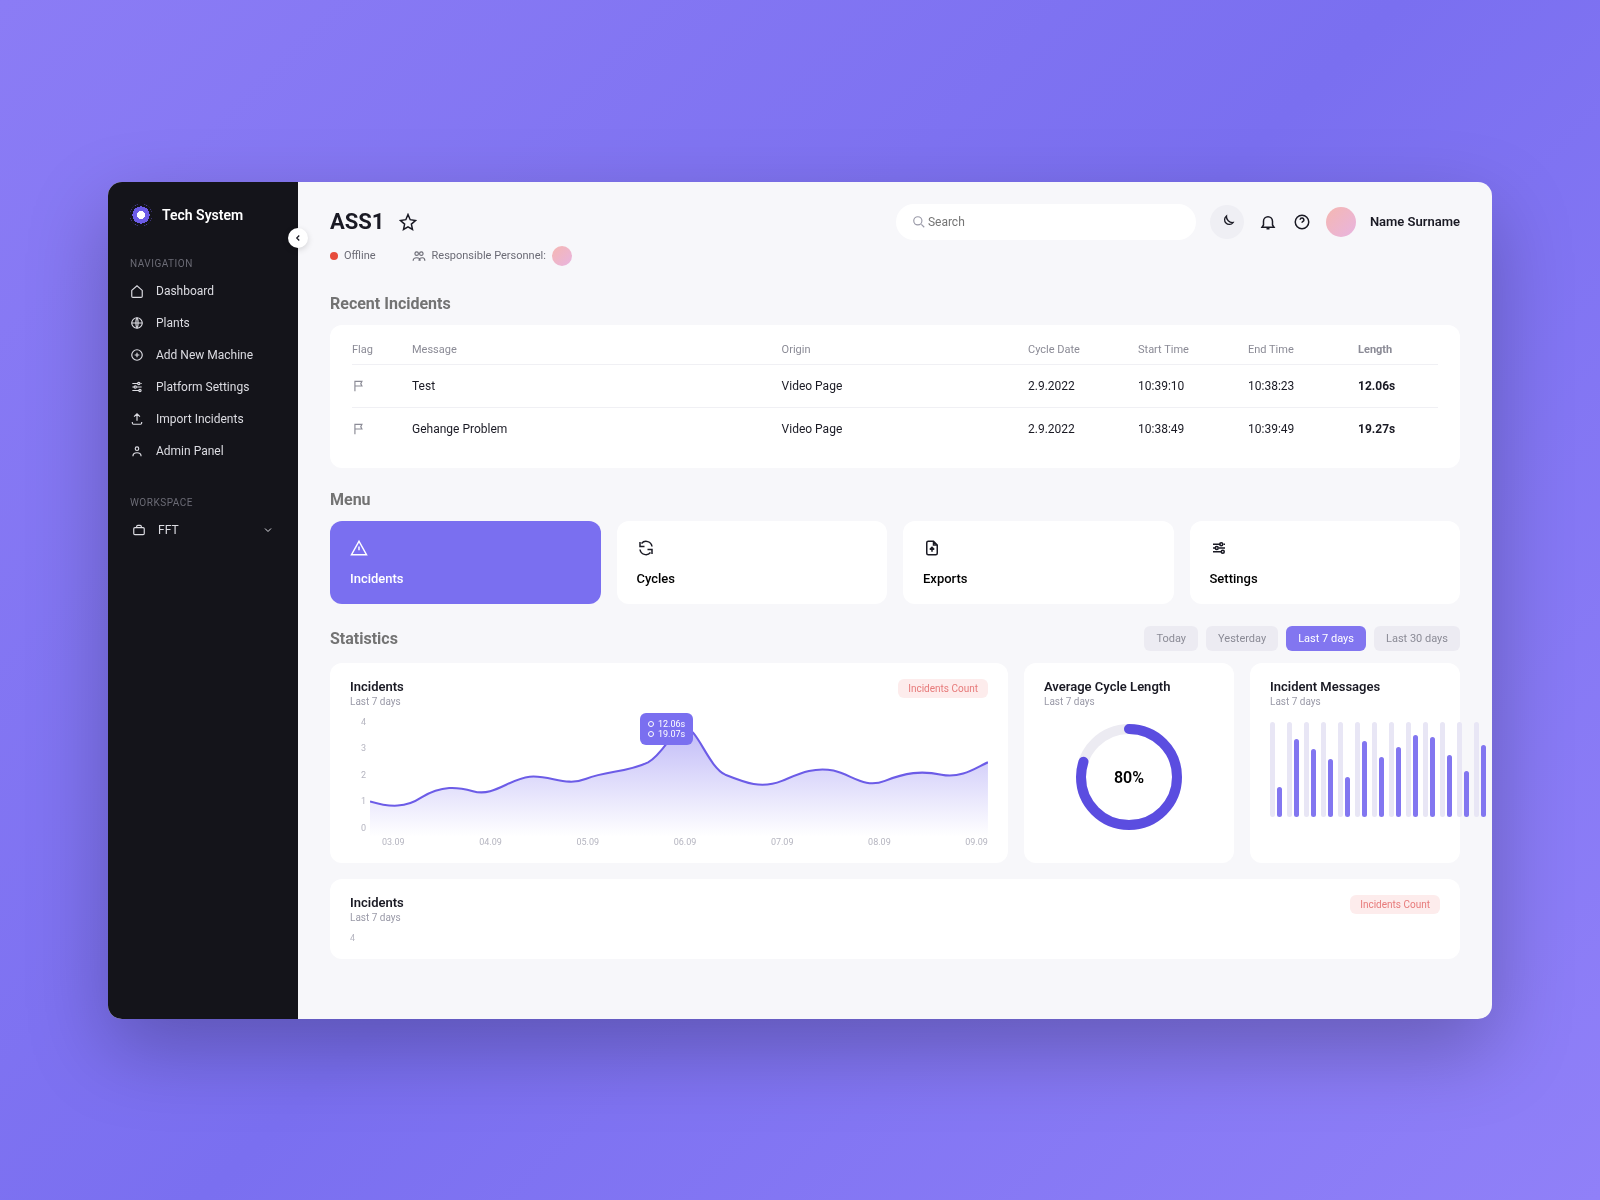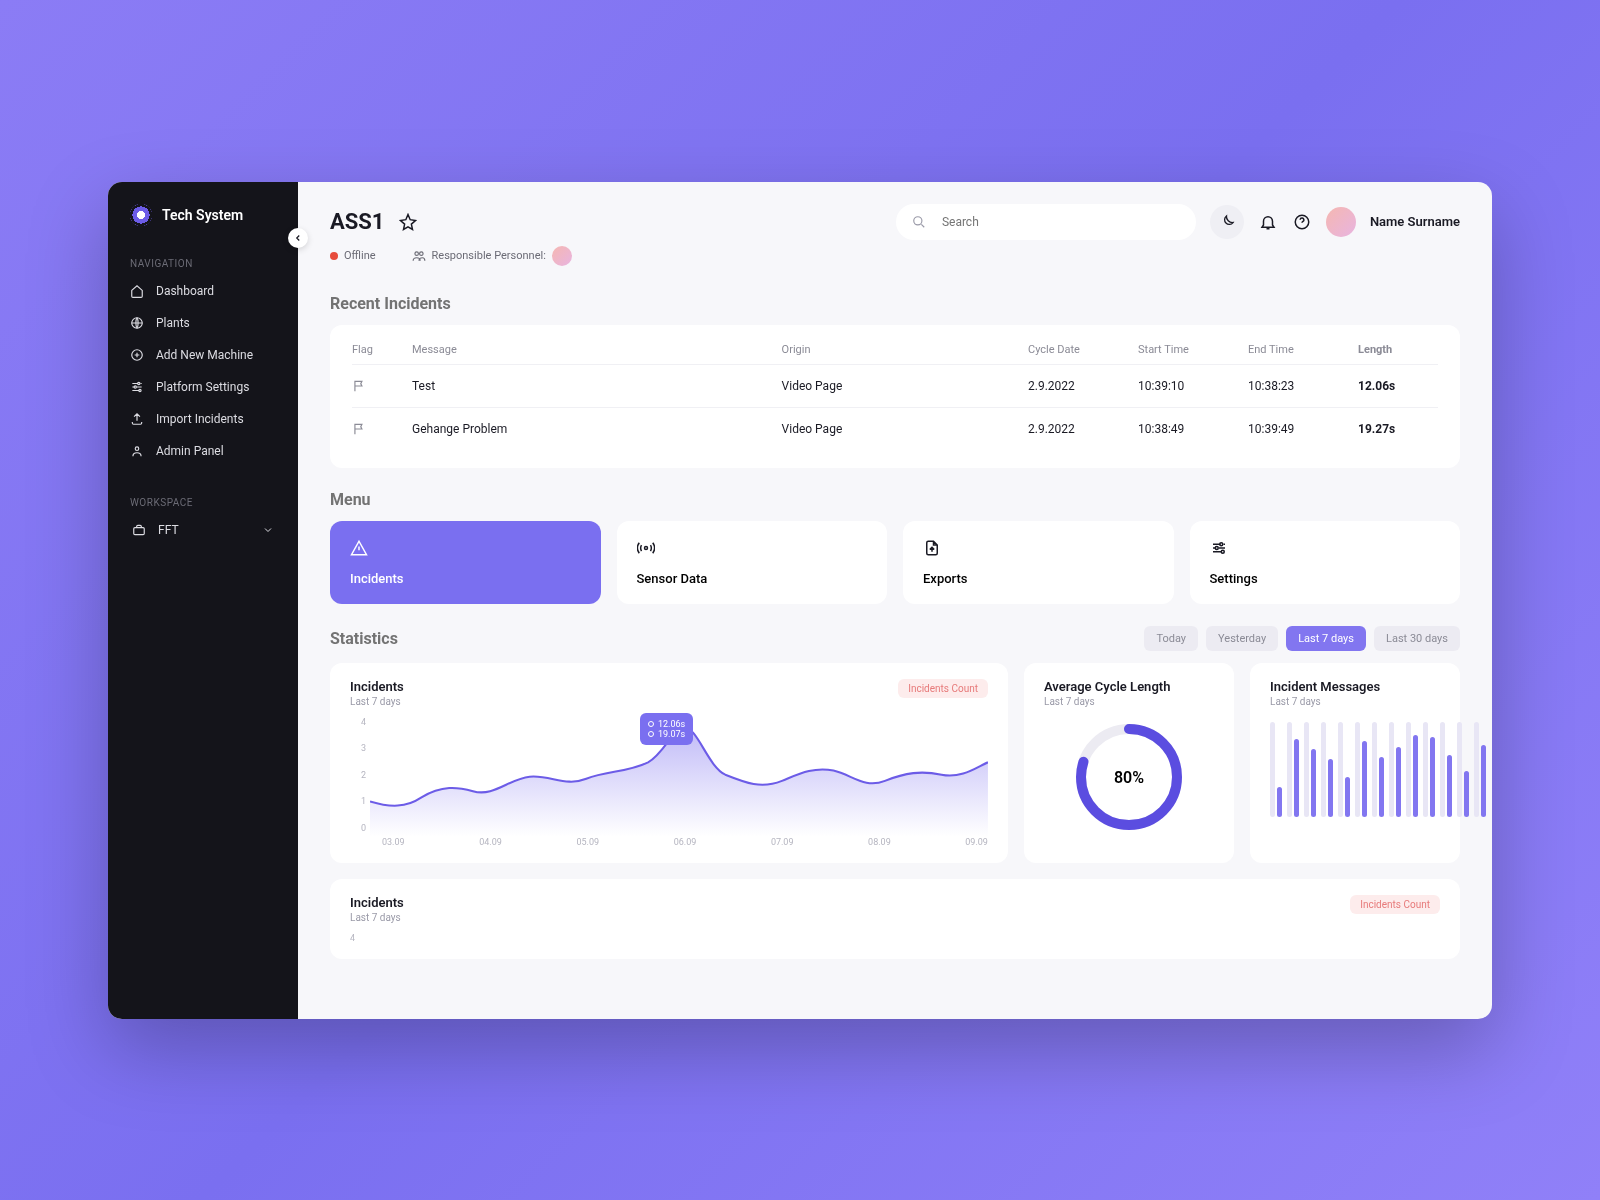--- a/index.html
+++ b/index.html
@@ -13,21 +13,21 @@
 .sb-item{display:flex;align-items:center;gap:12px;padding:9px 22px;font-size:12px;color:#dcdce2;cursor:pointer}
 .sb-item .ic{width:14px;height:14px;display:flex;align-items:center;justify-content:center}
 .ws-item{display:flex;align-items:center;justify-content:space-between;padding:9px 24px;font-size:12px;color:#dcdce2;cursor:pointer}
 .ws-item .left{display:flex;align-items:center;gap:12px}
 .collapse-btn{position:absolute;top:46px;right:-10px;width:20px;height:20px;border-radius:50%;background:#fff;box-shadow:0 2px 6px rgba(0,0,0,.15);display:flex;align-items:center;justify-content:center;cursor:pointer}
 .main{flex:1;overflow-y:auto;padding:22px 32px}
 .header{display:flex;align-items:center;gap:14px;margin-bottom:6px}
 .page-title{font-size:22px;font-weight:700;color:#1a1a24}
 .star-btn{width:18px;height:18px;cursor:pointer}
 .header-right{margin-left:auto;display:flex;align-items:center;gap:14px}
-.search{background:#fff;border-radius:22px;height:36px;width:300px;display:flex;align-items:center;padding:0 16px;gap:16px;color:#9a9aa8}
+.search{background:#fff;border-radius:22px;height:36px;width:300px;display:flex;align-items:center;padding:0 16px;gap:2px;color:#9a9aa8}
 .search input{border:none;outline:none;font-size:12px;flex:1;background:transparent}
 .circ-btn{width:34px;height:34px;border-radius:50%;background:#efeff4;display:flex;align-items:center;justify-content:center;cursor:pointer}
 .bell-btn,.help-btn{width:20px;height:20px;display:flex;align-items:center;justify-content:center;cursor:pointer;color:#1a1a24}
 .avatar{width:30px;height:30px;border-radius:50%;background:linear-gradient(135deg,#f5b7b1,#e8b4e0);flex-shrink:0}
 .uname{font-size:13px;font-weight:600;color:#1a1a24}
 .sub-header{display:flex;align-items:center;gap:36px;font-size:11px;color:#6b6b75;margin-bottom:28px}
 .status{display:flex;align-items:center;gap:6px}
 .dot{width:8px;height:8px;border-radius:50%;background:#e74c3c}
 .resp{display:flex;align-items:center;gap:6px}
 .resp .ic{width:14px;height:14px}
@@ -264,25 +264,25 @@
         <div class="ic">
             <svg viewBox="0 0 24 24" width="18" height="18" fill="none" stroke="currentColor" stroke-width="2">
               <path d="M12 3l10 18H2zM12 10v5M12 18h.01"></path>
             </svg>
           </div>
         <div class="label">Incidents</div>
       </div>
       <div class="menu-card">
         <div class="ic">
             <svg viewBox="0 0 24 24" width="18" height="18" fill="none" stroke="#1a1a24" stroke-width="2">
-              <circle cx="12" cy="12" r="2"></circle>
-              <path d="M6 8a8 8 0 000 8M18 8a8 8 0 010 8M3 5a12 12 0 000 14M21 5a12 12 0 010 14"></path>
-            </svg>
-          </div>
-        <div class="label">Sensor Data</div>
+              <path d="M4 4v6h6M20 20v-6h-6"></path>
+              <path d="M20 10A8 8 0 006 6M4 14a8 8 0 0014 4"></path>
+            </svg>
+          </div>
+        <div class="label">Cycles</div>
       </div>
       <div class="menu-card">
         <div class="ic">
             <svg viewBox="0 0 24 24" width="18" height="18" fill="none" stroke="#1a1a24" stroke-width="2">
               <path d="M14 3H7a2 2 0 00-2 2v14a2 2 0 002 2h10a2 2 0 002-2V8zM14 3v5h5M12 17v-6M9 14l3-3 3 3"></path>
             </svg>
           </div>
         <div class="label">Exports</div>
       </div>
       <div class="menu-card">

